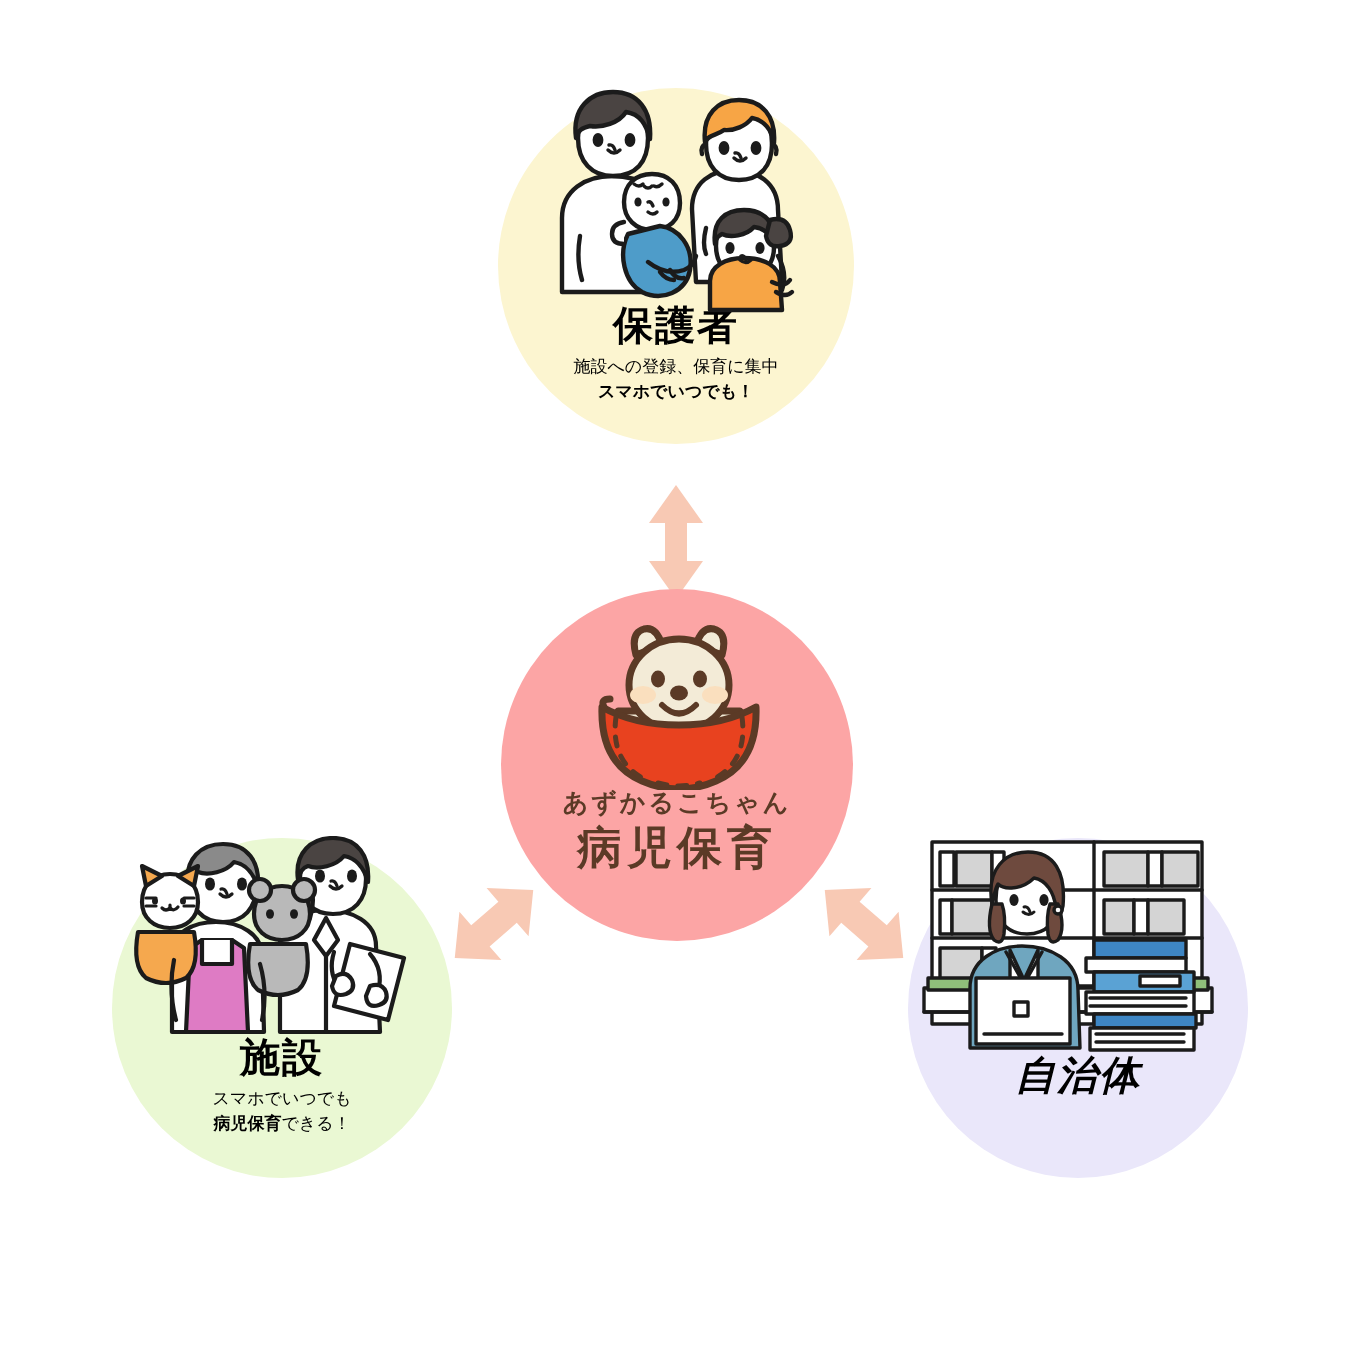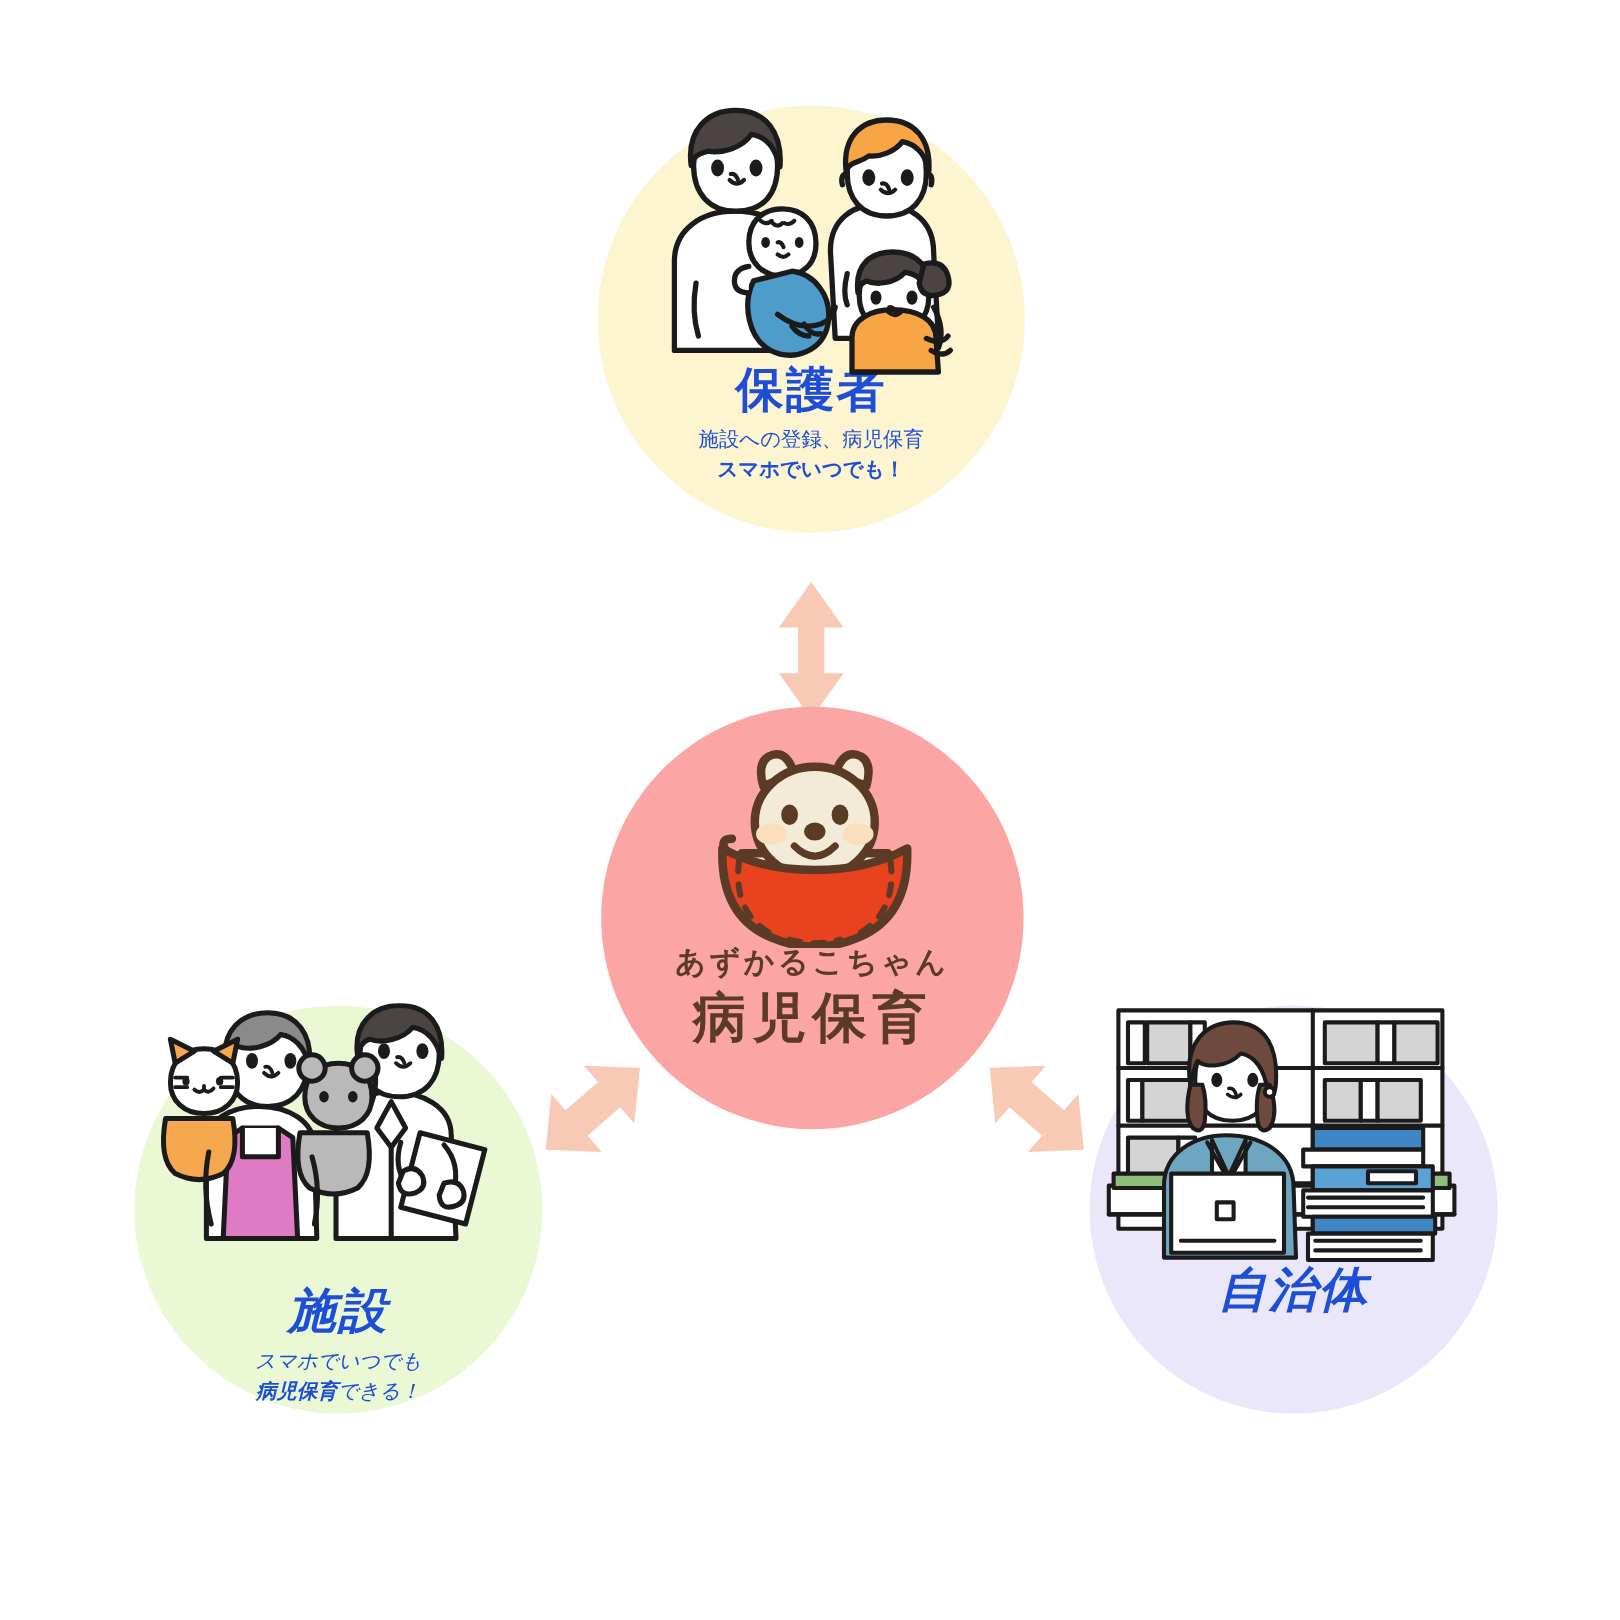--- a/index.html
+++ b/index.html
@@ -64,21 +64,21 @@
   .illus {
     position: absolute;
     pointer-events: none;
   }
 
   
   .label-block {
     position: absolute;
     width: 100%;
     text-align: center;
-    color: #1d4ed8;
+    color: #000000;
   }
   .node-title {
     font-size: 40px;
     font-weight: 700;
     letter-spacing: 2px;
     line-height: 1.1;
     margin: 0 0 8px 0;
   }
   .node-sub {
     font-size: 17px;
@@ -131,21 +131,21 @@
   <svg class="arrow" style="left:802px; top:868px; width:124px; height:112px;" viewBox="0 0 124 112">
     <g transform="rotate(41 62 56)">
       <path d="M10 56 L44 24 L44 42 L80 42 L80 24 L114 56 L80 88 L80 70 L44 70 L44 88 Z" fill="#F8C9B4"></path>
     </g>
   </svg>
 
   <div class="node node-parent">
     <div class="label-block" style="top:215px;">
       <div class="node-title">保護者</div>
       <div class="node-sub">
-        <span>施設への登録、病児保育</span><br>
+        <span>施設への登録、保育に集中</span><br>
         <b>スマホでいつでも</b><b>！</b>
       </div>
     </div>
   </div>
 
   <svg class="illus" style="left:520px; top:86px; width:312px; height:232px;" viewBox="0 0 312 232">
     <g stroke="#1b1b1b" stroke-width="4.4" stroke-linecap="round" stroke-linejoin="round" fill="none">
 
       <path d="M172 123 C172 96 192 84 214 84 C236 84 258 96 258 124 L262 196 L176 196 Z" fill="#ffffff"></path>
 
@@ -247,21 +247,21 @@
 
     <ellipse cx="70" cy="54" rx="7" ry="8.5" fill="#5B3A26"></ellipse>
     <ellipse cx="112" cy="54" rx="7" ry="8.5" fill="#5B3A26"></ellipse>
 
     <ellipse cx="91" cy="68" rx="9" ry="7.5" fill="#5B3A26"></ellipse>
 
     <path d="M74 80 q17 17 34 0" stroke="#5B3A26" stroke-width="6" fill="none" stroke-linecap="round"></path>
   </svg>
 
   <div class="node node-facility">
-    <div class="label-block" style="top:233px;font-style:italic;">
+    <div class="label-block" style="top:197px;">
       <div class="node-title">施設</div>
       <div class="node-sub">
         <span>スマホでいつでも</span><br>
         <b>病児保育</b><span>できる！</span>
       </div>
     </div>
   </div>
 
   <svg class="illus" style="left:128px; top:836px; width:292px; height:214px;" viewBox="0 0 292 214">
     <g stroke="#1b1b1b" stroke-width="4.2" stroke-linecap="round" stroke-linejoin="round">

